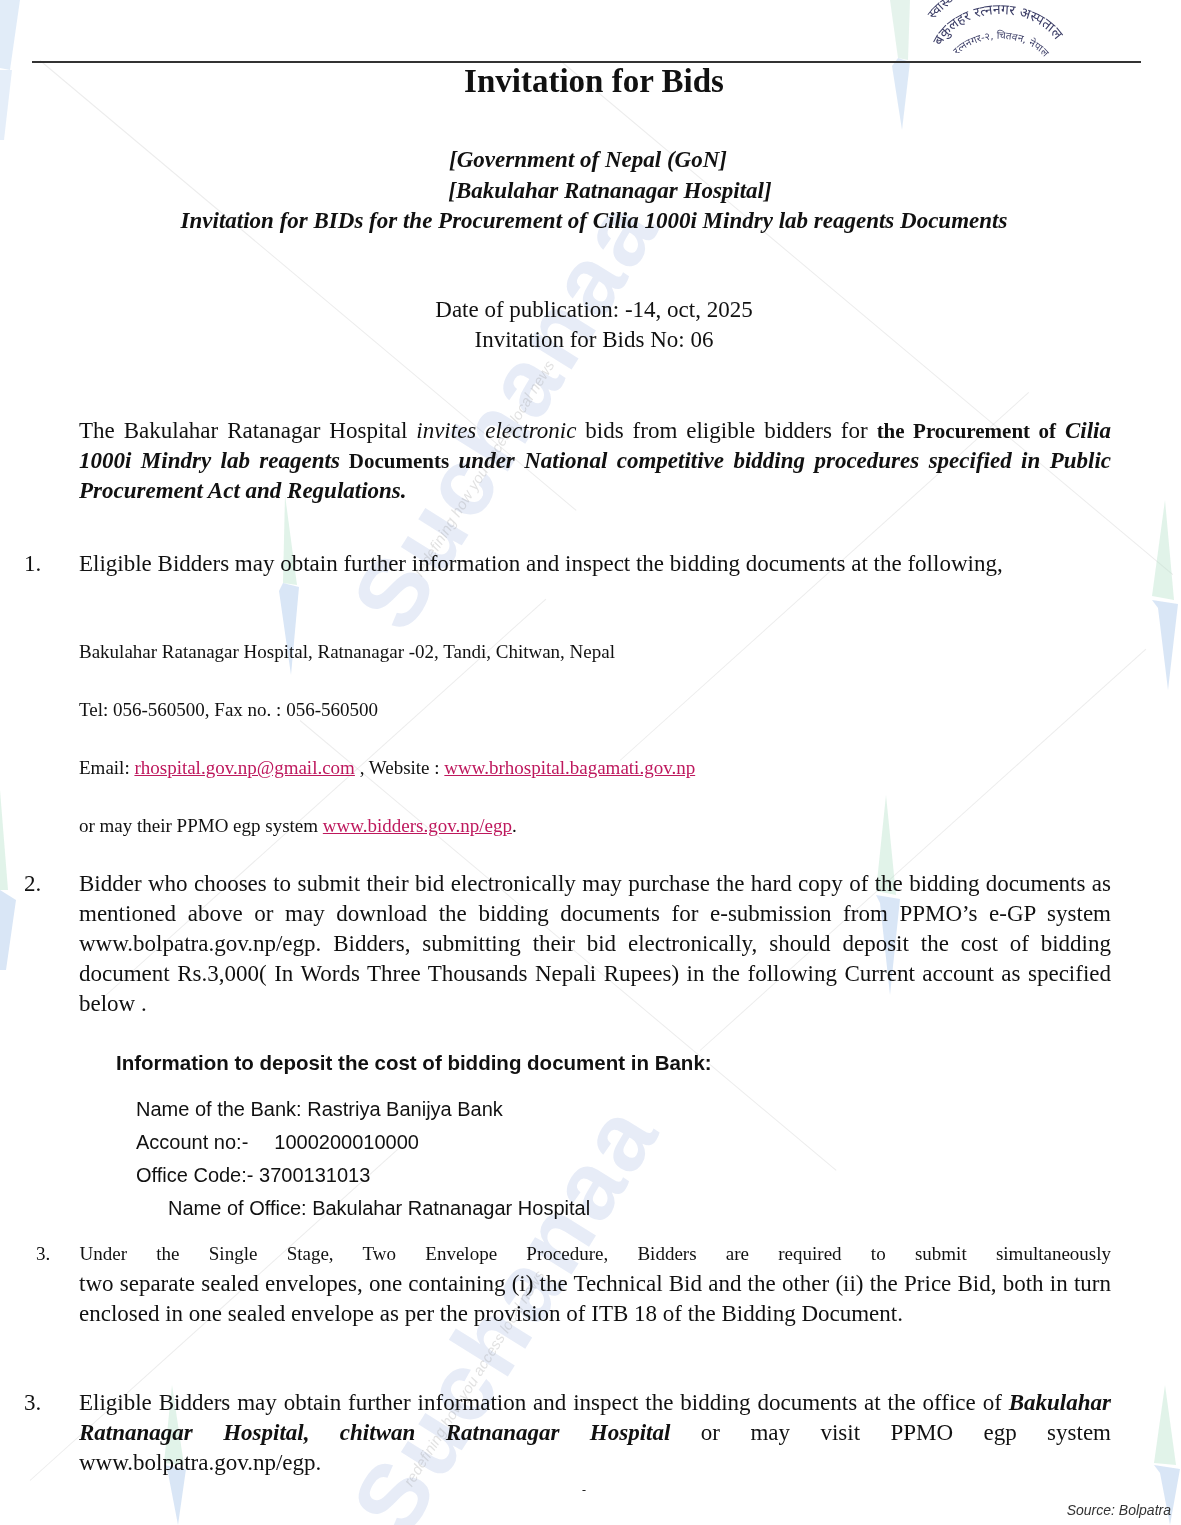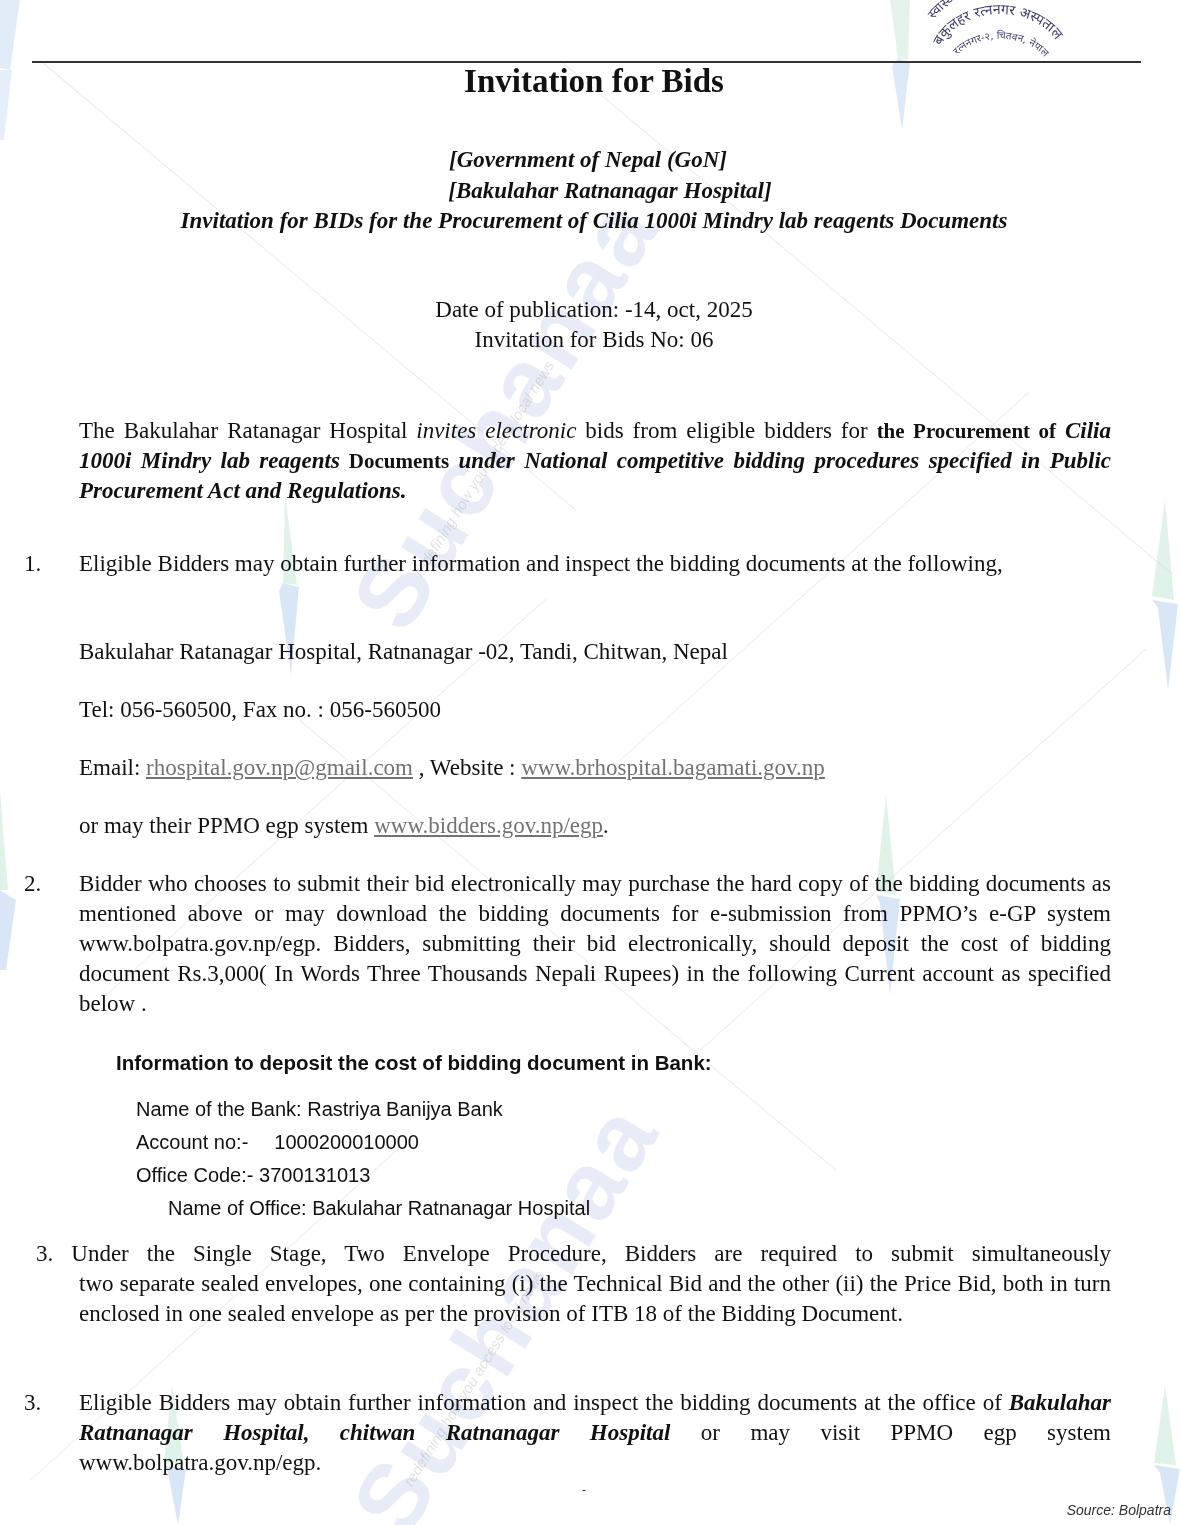--- a/index.html
+++ b/index.html
@@ -36,23 +36,23 @@
     }
     .sub {
       position: absolute; left: 0; width: 1188px; text-align: center;
       font-style: italic; font-weight: bold; font-size: 23px;
     }
     .center-line { position: absolute; left: 0; width: 1188px; text-align: center; font-size: 23px; }
     .para {
       position: absolute; left: 79px; width: 1032px; font-size: 23px; line-height: 30px;
       text-align: justify;
     }
-    .line { position: absolute; font-size: 23px; line-height: 30px; white-space: nowrap; }
+    .line { position: absolute; font-size: 19px; line-height: 30px; white-space: nowrap; }
     .num { position: absolute; font-size: 23px; line-height: 30px; }
-    .link { color: #737373; text-decoration: underline; }
+    .link { color: #be185d; text-decoration: underline; }
     .bank {
       position: absolute; font-family: "Liberation Sans", "DejaVu Sans", sans-serif;
       font-size: 20px; white-space: nowrap;
     }
     .bank-head { font-weight: bold; font-size: 20.5px; }
     .source {
       position: absolute; right: 10px; top: 1502px;
       font-family: "Liberation Sans", "DejaVu Sans", sans-serif; font-style: italic;
       font-size: 14px; color: #333;
     }

